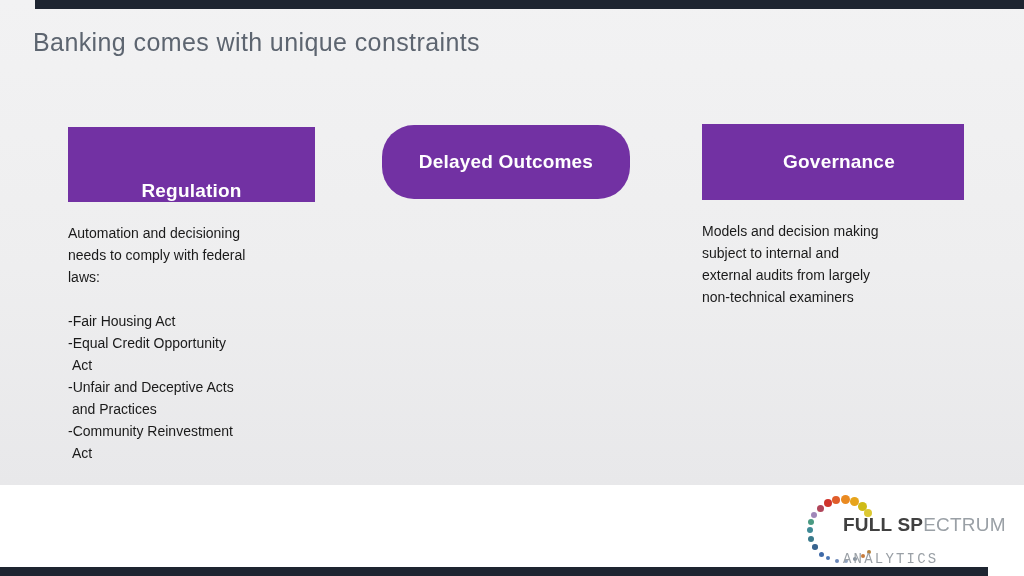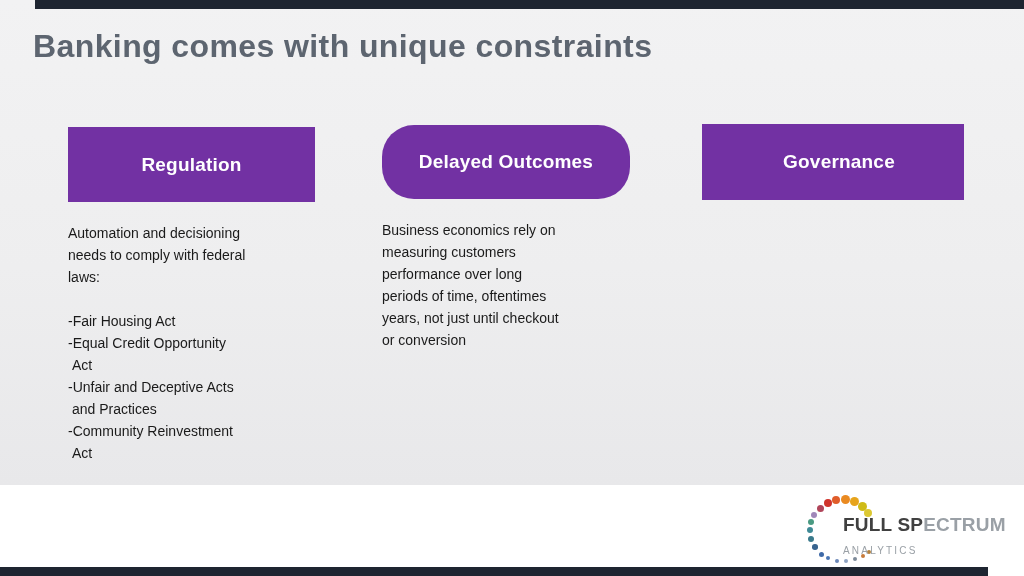--- a/index.html
+++ b/index.html
@@ -35,38 +35,38 @@
   .bar-bottom {
     position: absolute;
     bottom: 0; left: 0;
     width: 988px; height: 9px;
     background: var(--bar-dark, #1e2531);
   }
   .slide-title {
     position: absolute;
     left: 33px; top: 28px;
     margin: 0;
-    font-size: 32px;
-    font-weight: 700;
+    font-size: 25px;
+    font-weight: 400;
     letter-spacing: 0.4px;
     color: var(--title-gray, #5d6570);
   }
   .col {
     position: absolute;
   }
   .col-1 { left: 68px;  top: 127px; width: 260px; }
   .col-2 { left: 382px; top: 125px; width: 262px; }
   .col-3 { left: 702px; top: 124px; width: 262px; }
   .header-box {
     display: flex;
     align-items: center;
     justify-content: center;
     background: var(--accent, #7231a3);
   }
-  .col-1 .header-box { width: 247px; height: 75px; }
+  .col-1 .header-box { width: 247px; height: 75px; align-items: flex-end; }
   .col-2 .header-box { width: 248px; height: 74px; border-radius: 32px; }
   .col-3 .header-box { width: 250px; height: 76px; padding-left: 12px; }
   .header-label {
     color: #ffffff;
     font-size: 19px;
     font-weight: 700;
     letter-spacing: 0.2px;
   }
   .body-text {
     margin-top: 20px;
@@ -94,26 +94,27 @@
     position: absolute;
     left: 35px; top: 20px;
     white-space: nowrap;
   }
   .logo-name {
     font-size: 19px;
     letter-spacing: 0.2px;
     line-height: 19px;
   }
   .logo-name .bold  { font-weight: 700; color: #404040; }
-  .logo-name .light { font-weight: 700; color: #9aa0a6; text-align: right; }
+  .logo-name .light { font-weight: 400; color: #9aa0a6; text-align: right; }
   .logo-subtitle {
-    margin-top: 11px;
-    font-size: 10px;
+    margin-top: 17px;
+    font-size: 14px;
     letter-spacing: 2.2px;
     color: #9aa0a6;
+    font-family: Liberation Mono, monospace;
   }
 </style>
 </head>
 <body>
 
 <div class="slide">
 
   <div class="gray-area"></div>
   <div class="footer-band"></div>
 
@@ -136,32 +137,30 @@
 -Unfair and Deceptive Acts
  and Practices
 -Community Reinvestment
  Act</div>
   </div>
 
   <div class="col col-2">
     <div class="header-box">
       <span class="header-label">Delayed Outcomes</span>
     </div>
-    <div class="body-text">Business economics rely on
-measuring customers
-performance over long
-periods of time, oftentimes
-years, not just until checkout
-or conversion</div>
   </div>
 
   <div class="col col-3">
     <div class="header-box">
       <span class="header-label">Governance</span>
     </div>
+    <div class="body-text">Models and decision making
+subject to internal and
+external audits from largely
+non-technical examiners</div>
   </div>
 
   <div class="logo">
     <div class="logo-dots">
         <div class="dot" style="left: 3px; top: 15px; width: 6px; height: 6px; background: rgb(160, 135, 185);"></div>
         <div class="dot" style="left: 8.5px; top: 7.5px; width: 7px; height: 7px; background: rgb(176, 69, 90);"></div>
         <div class="dot" style="left: 16px; top: 2px; width: 8px; height: 8px; background: rgb(208, 52, 44);"></div>
         <div class="dot" style="left: 24px; top: -1px; width: 8px; height: 8px; background: rgb(224, 93, 42);"></div>
         <div class="dot" style="left: 32.5px; top: -2.5px; width: 9px; height: 9px; background: rgb(234, 138, 33);"></div>
         <div class="dot" style="left: 41.5px; top: -0.5px; width: 9px; height: 9px; background: rgb(231, 164, 27);"></div>

